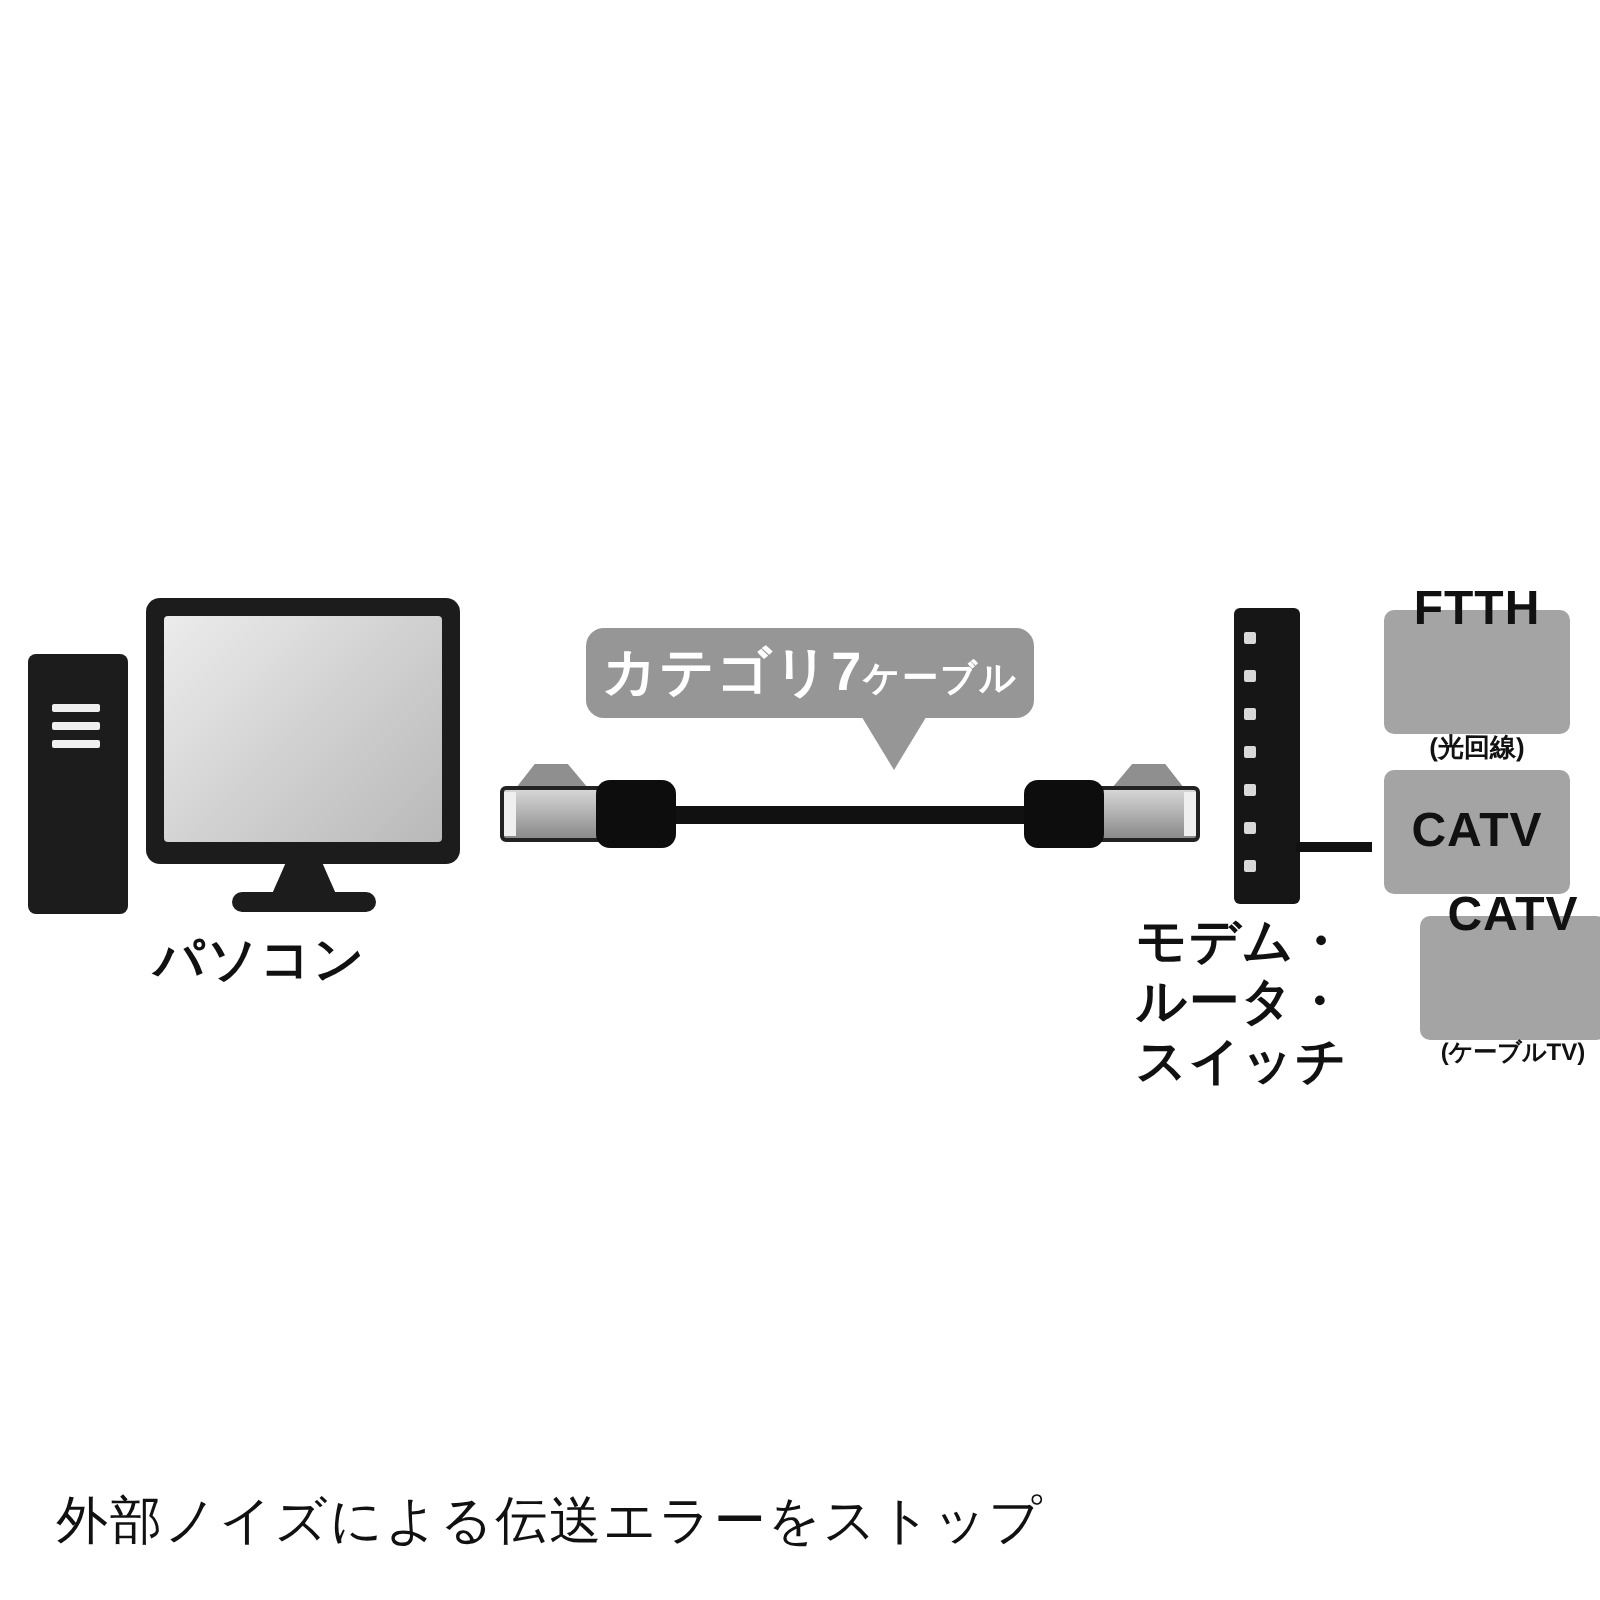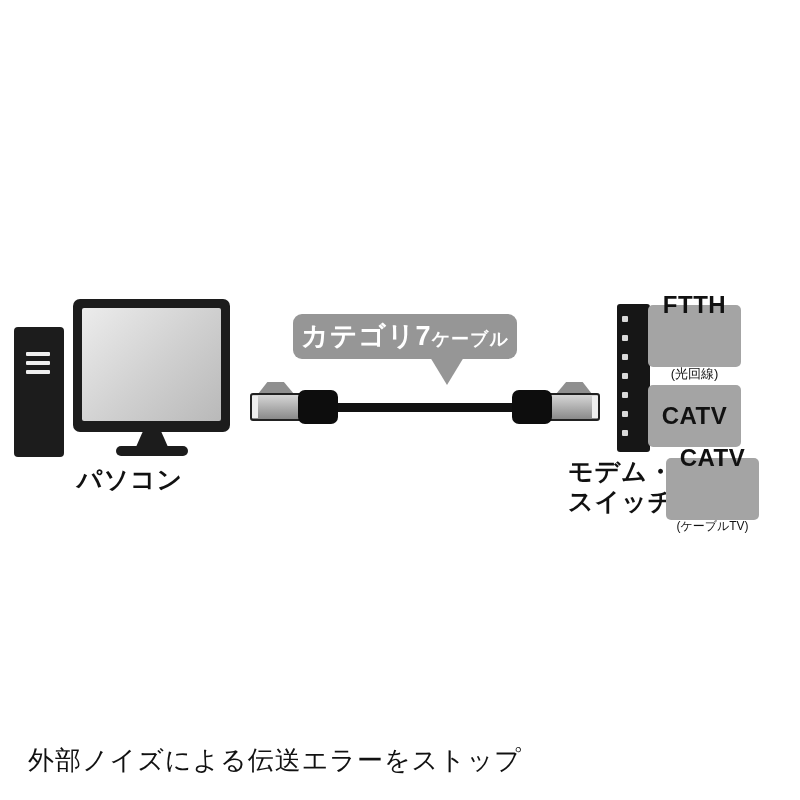--- a/index.html
+++ b/index.html
@@ -44,25 +44,25 @@
   .rj45 .plug-tip{position:absolute;left:2px;top:14px;width:6px;height:22px;background:#efefef;}
   .rj45 .boot{position:absolute;left:48px;top:8px;width:40px;height:34px;background:#0d0d0d;border-radius:7px;}
 
   
   .modem{left:617px;top:304px;width:33px;height:148px;background:#161616;border-radius:3px;}
   .modem .led{position:absolute;left:5px;width:6px;height:6px;background:#d9d9d9;border-radius:1px;}
   .modem-line{left:648px;top:421px;width:38px;height:5px;background:#111;}
   .modem-label{left:568px;top:456px;font-size:25px;font-weight:bold;line-height:30px;letter-spacing:1px;}
 
   
-  .svc{left:648px;width:93px;height:62px;background:#a4a4a4;border-radius:5px;
+  .svc{left:692px;width:93px;height:62px;background:#a4a4a4;border-radius:5px;
     display:flex;flex-direction:column;align-items:center;justify-content:center;color:#111;gap:48px;}
   .svc-ftth{top:305px;} .svc-adsl{top:385px;} .svc-catv{top:458px;margin-left:18px;}
   .svc .name{font-size:24px;font-weight:bold;letter-spacing:.5px;line-height:26px;}
-  .svc .sub{font-size:13px;font-weight:normal;line-height:15px;}
+  .svc .sub{font-size:13px;font-weight:bold;line-height:15px;}
   .svc-catv .sub{font-size:12px;}
 
   
   .caption{left:28px;top:732px;font-size:26px;font-weight:normal;letter-spacing:1px;margin-top:11px;}
 </style>
 </head>
 <body>
 
 <div class="stage">
 
@@ -110,20 +110,21 @@
     <div class="led" style="top:50px"></div>
     <div class="led" style="top:69px"></div>
     <div class="led" style="top:88px"></div>
     <div class="led" style="top:107px"></div>
     <div class="led" style="top:126px"></div>
   </div>
   <div class="abs modem-line"></div>
 
   <div class="abs modem-label">
     <div>モデム・</div>
+    <div>ルータ・</div>
     <div>スイッチ</div>
   </div>
 
   <div class="abs svc svc-ftth">
     <div class="name">FTTH</div>
     <div class="sub">(光回線)</div>
   </div>
   <div class="abs svc svc-adsl">
     <div class="name">CATV</div>
   </div>

